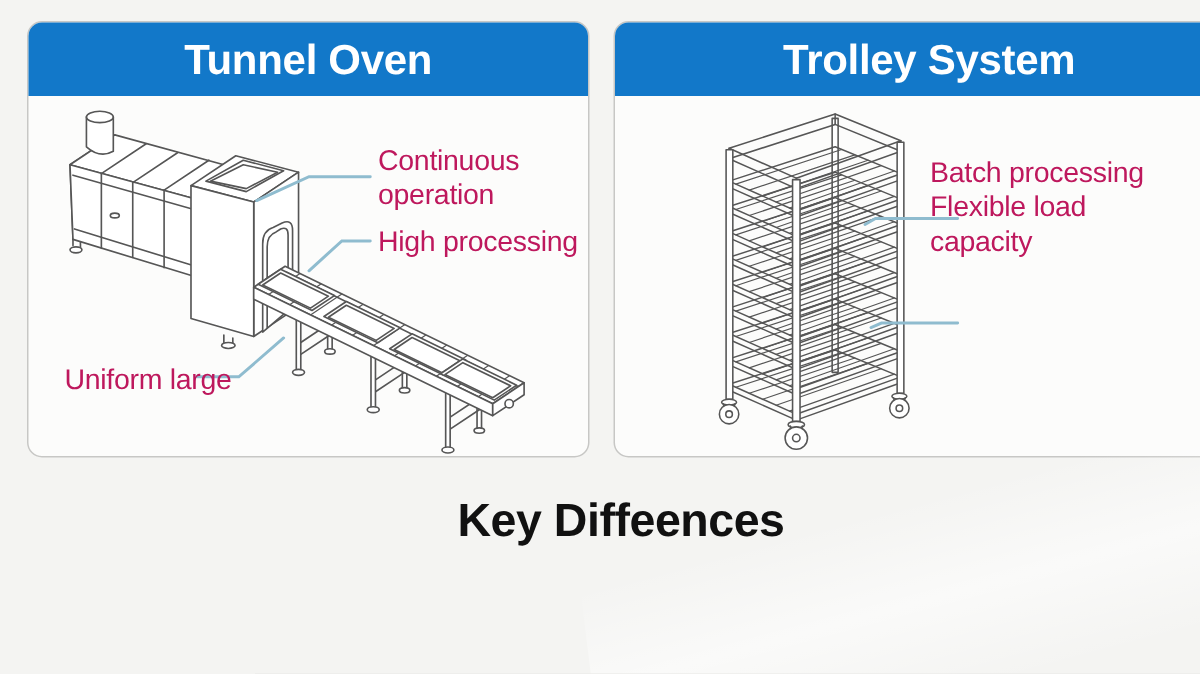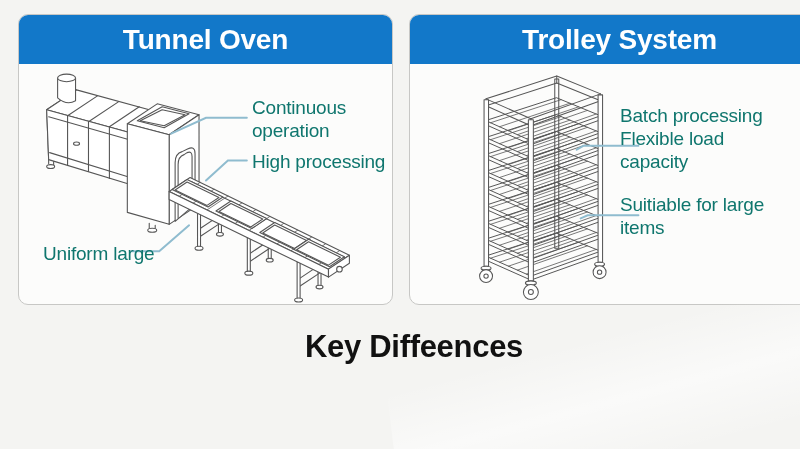--- a/index.html
+++ b/index.html
@@ -18,21 +18,21 @@
   .panel.right{left:409px;width:421px;}
   .panel-header{
     position:absolute;top:0;left:0;right:0;height:49px;
     background:#1278c9;border-radius:9px 9px 0 0;
     color:#ffffff;font-size:28px;font-weight:700;letter-spacing:-0.2px;
     text-align:center;line-height:49px;
   }
   .panel-body{position:absolute;top:49px;left:0;right:0;bottom:0;}
   .panel-body svg{position:absolute;top:0;left:0;width:100%;height:100%;}
   .label{
-    position:absolute;color:#0f766e;font-size:19px;line-height:23px;
+    position:absolute;color:#be185d;font-size:19px;line-height:23px;
     letter-spacing:-0.2px;white-space:nowrap;
   }
   .big-heading{
     position:absolute;left:0;right:0;top:329px;margin:0;
     text-align:center;font-size:31px;font-weight:700;color:#111;
     letter-spacing:-0.3px;
   }
   .sheen{
     position:absolute;right:-140px;bottom:-15px;width:580px;height:160px;
     background:linear-gradient(172deg, rgba(255,255,255,0) 22%, rgba(255,255,255,0.55) 50%, rgba(255,255,255,0) 78%);
@@ -178,23 +178,19 @@
         <g stroke="#8fbccf" stroke-width="2" fill="none" stroke-linecap="round">
           <path d="M143,86 L150,82 L205,82"></path>
           <path d="M147,155 L154,152 L205,152"></path>
         </g>
       </svg>
       <div class="label" style="left:210px;top:40px">
         <div>Batch processing</div>
         <div>Flexible load</div>
         <div>capacity</div>
       </div>
-      <div class="label" style="left:210px;top:129px">
-        <div>Suitiable for large</div>
-        <div>items</div>
-      </div>
     </div>
   </div>
 
   <h1 class="big-heading">Key Diffeences</h1>
 
   <div class="sheen"></div>
 </div>
 
 </body></html>

